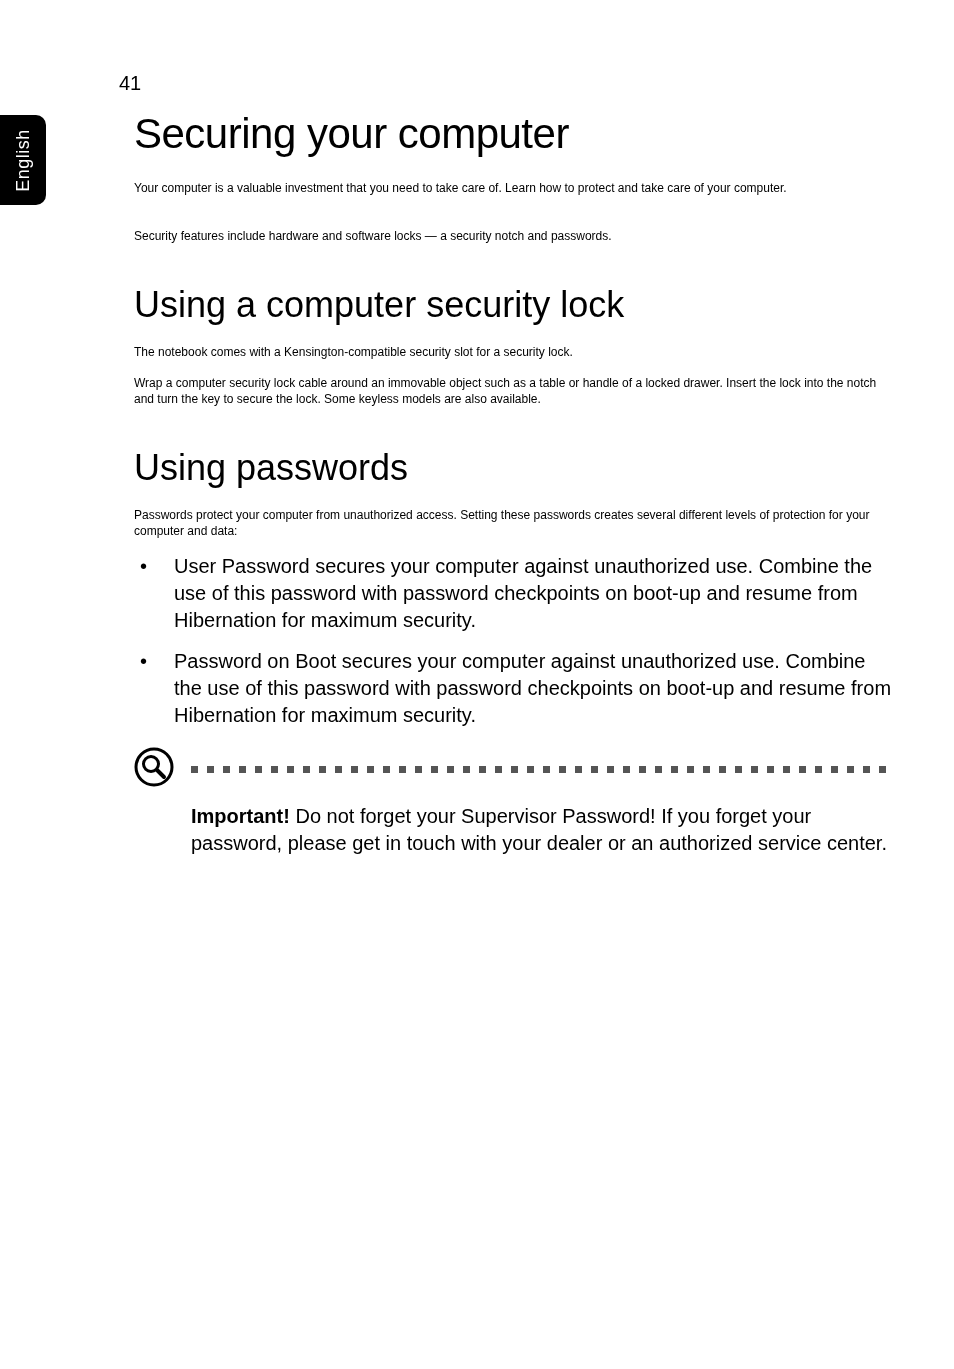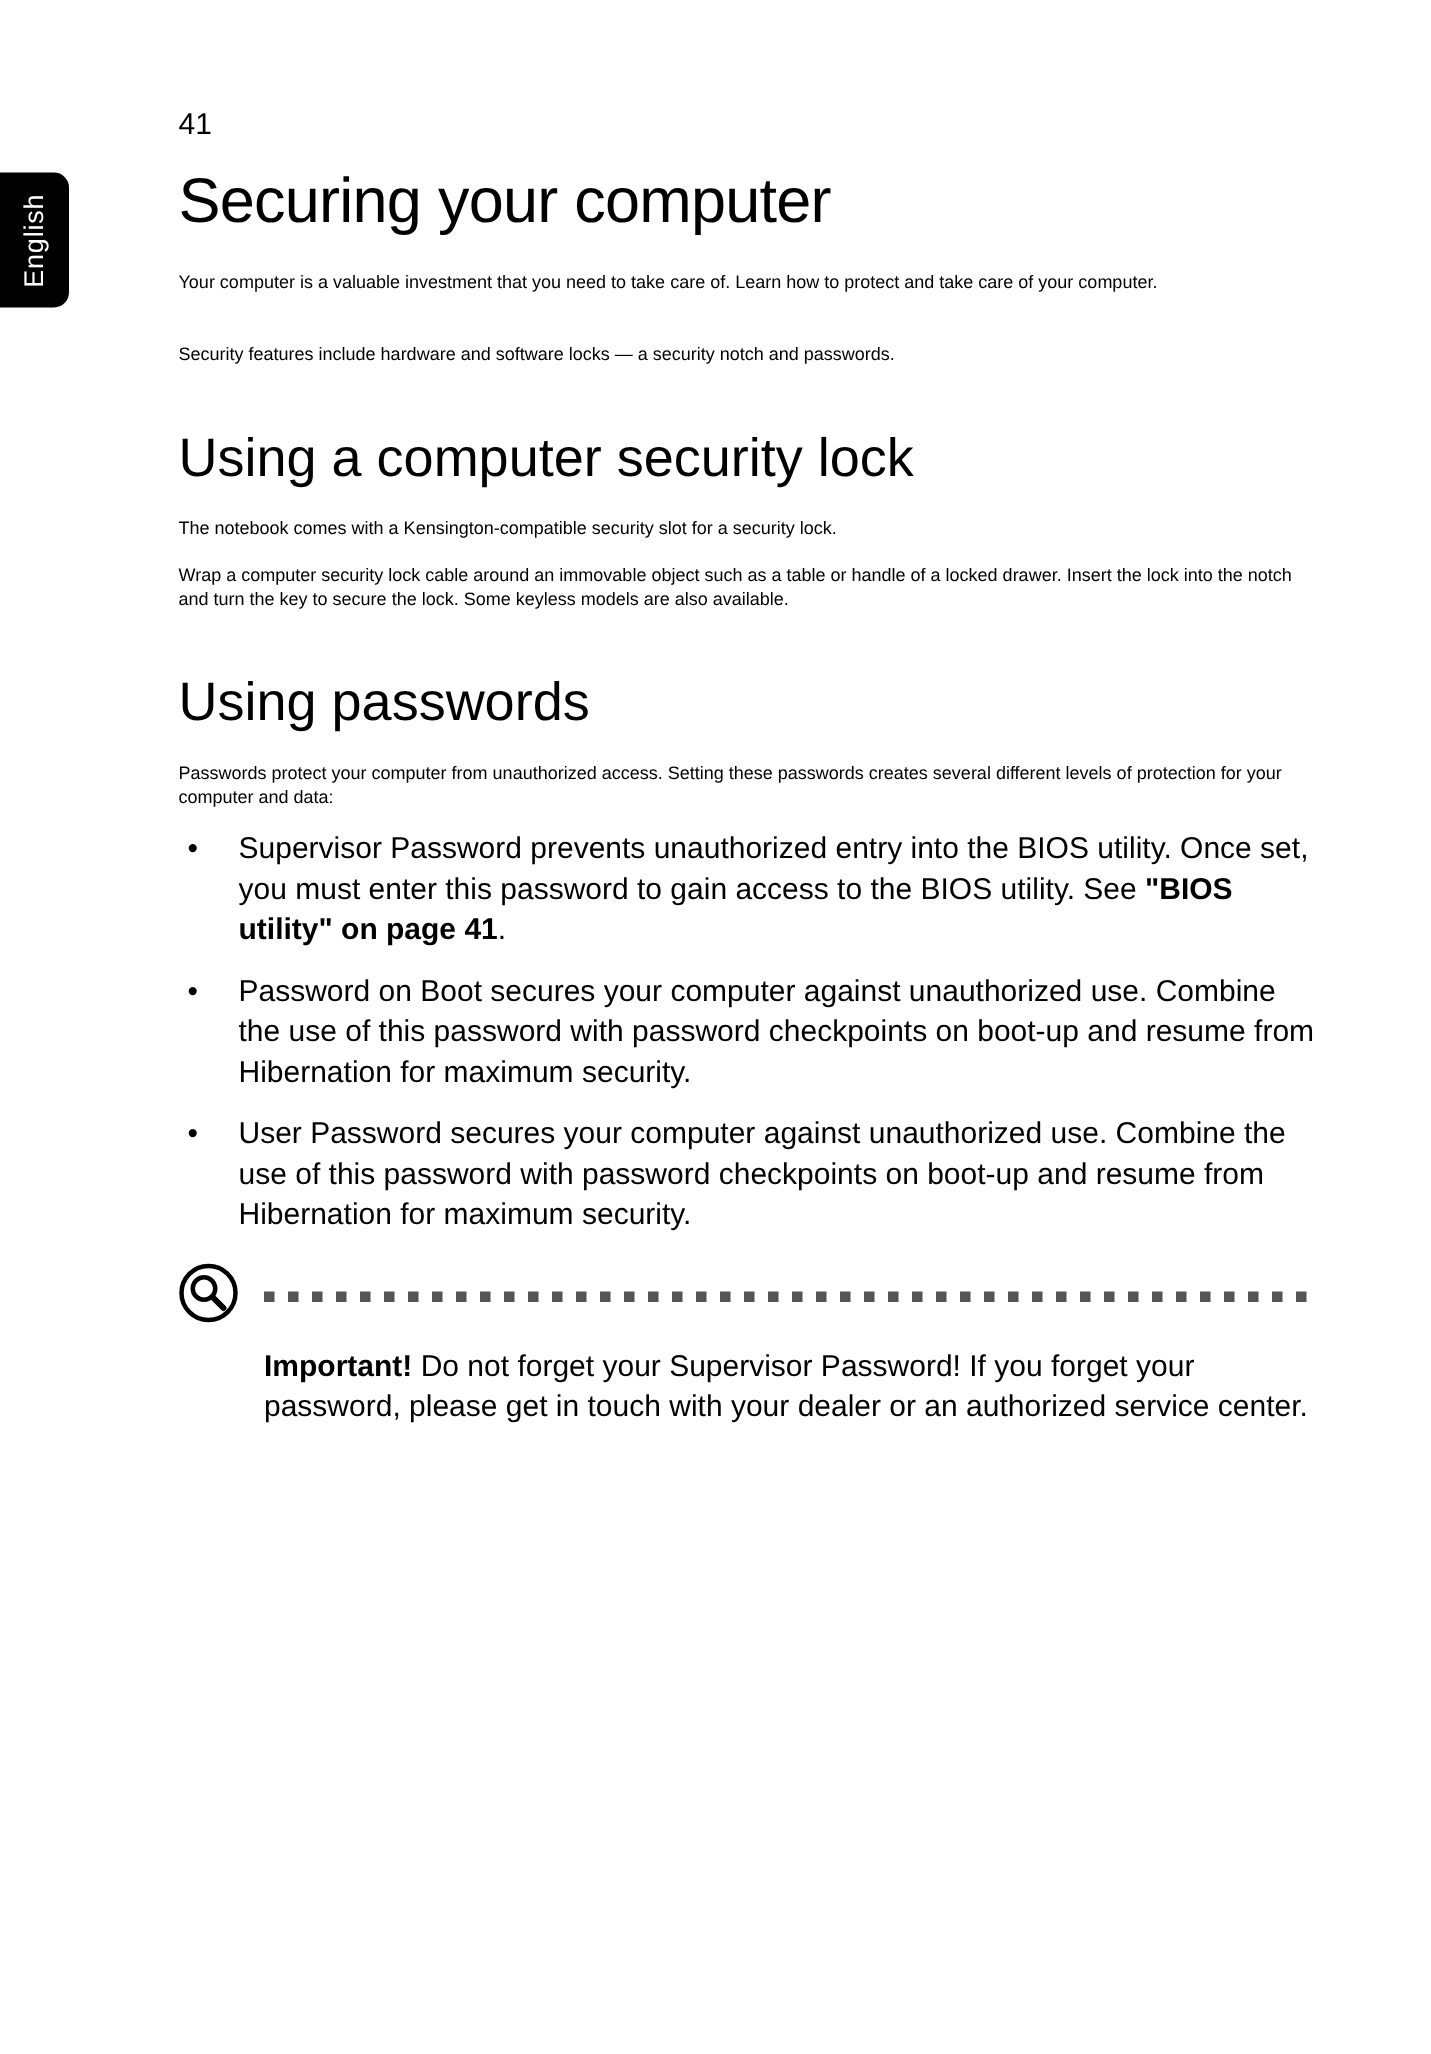--- a/index.html
+++ b/index.html
@@ -34,21 +34,21 @@
     }
     .page-number {
       position: absolute;
       top: 72px;
       left: 119px;
       font-size: 20px;
     }
     .body {
       position: absolute;
       top: 110px;
-      left: 119px;
+      left: 134px;
       width: 760px;
     }
     h1 {
       font-size: 42px;
       font-weight: 400;
       margin-bottom: 22px;
       letter-spacing: -0.5px;
     }
     h2 {
       font-size: 36px;
@@ -131,25 +131,22 @@
   <h2>Using a computer security lock</h2>
 
   <p>The notebook comes with a Kensington-compatible security slot for a security lock.</p>
   <p>Wrap a computer security lock cable around an immovable object such as a table or handle of a locked drawer. Insert the lock into the notch and turn the key to secure the lock. Some keyless models are also available.</p>
 
   <h2>Using passwords</h2>
 
   <p>Passwords protect your computer from unauthorized access. Setting these passwords creates several different levels of protection for your computer and data:</p>
 
   <ul>
-    <li>
-      <span>Supervisor Password prevents unauthorized entry into the BIOS utility. Once set, you must enter this password to gain access to the BIOS utility. See </span><span class="bold">"BIOS utility" on page 41</span><span>.</span>
-    </li>
+    <li>User Password secures your computer against unauthorized use. Combine the use of this password with password checkpoints on boot-up and resume from Hibernation for maximum security.</li>
     <li>Password on Boot secures your computer against unauthorized use. Combine the use of this password with password checkpoints on boot-up and resume from Hibernation for maximum security.</li>
-    <li>User Password secures your computer against unauthorized use. Combine the use of this password with password checkpoints on boot-up and resume from Hibernation for maximum security.</li>
   </ul>
 
   <div class="note-block">
     <svg class="note-icon" viewBox="0 0 40 40">
       <circle cx="20" cy="20" r="18" fill="none" stroke="#000" stroke-width="3"></circle>
       <circle cx="17" cy="17" r="7.5" fill="none" stroke="#000" stroke-width="3"></circle>
       <line x1="23" y1="23" x2="30" y2="30" stroke="#000" stroke-width="4" stroke-linecap="round"></line>
     </svg>
     <div class="dots-row">
       <div class="dot"></div>

